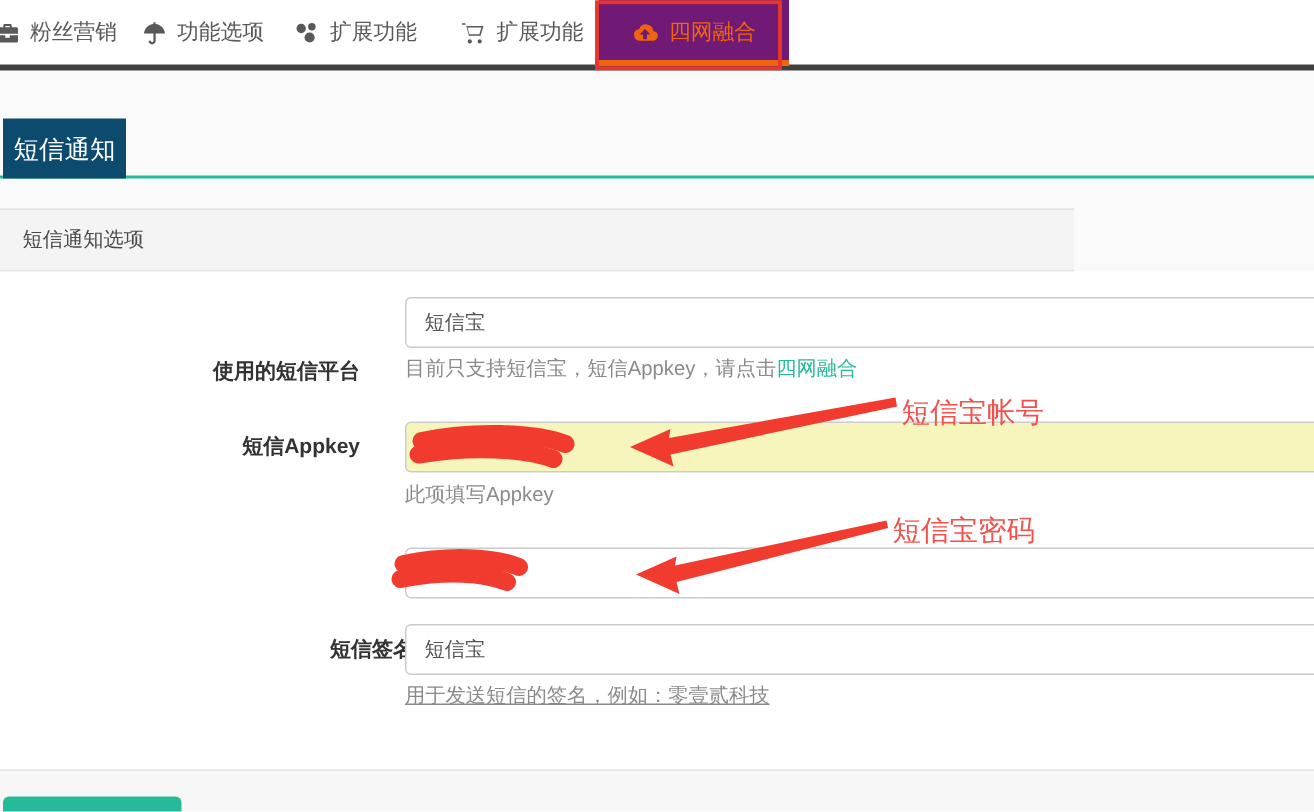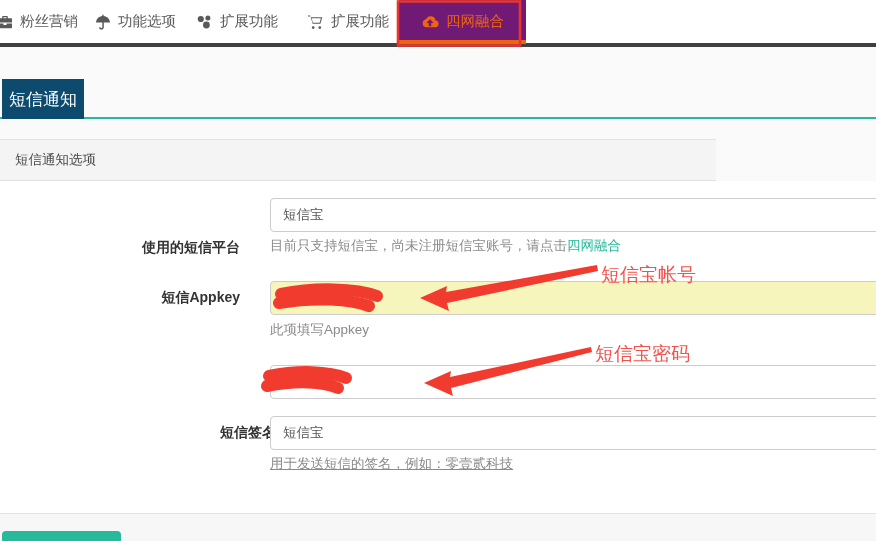--- a/index.html
+++ b/index.html
@@ -102,21 +102,21 @@
 
 <div class="panel-header">
   <span>短信通知选项</span>
 </div>
 
 <div class="form-section">
 
   <div class="form-label lbl1">使用的短信平台</div>
   <input class="form-input inp1" type="text" value="短信宝" style="">
   <div class="help-text hlp1">
-    <span>目前只支持短信宝，尚未注册短信宝账号，请点击</span><a>四网融合</a>
+    <span>目前只支持短信宝，短信Appkey，请点击</span><a>四网融合</a>
   </div>
 
   <div class="form-label lbl2">短信Appkey</div>
   <input class="form-input yellow inp2" type="text" value="" style="">
   <div class="help-text hlp2">此项填写Appkey</div>
 
   <input class="form-input inp3" type="text" value="" style="">
 
   <div class="form-label lbl4">短信签名</div>
   <input class="form-input inp4" type="text" value="短信宝" style="">

